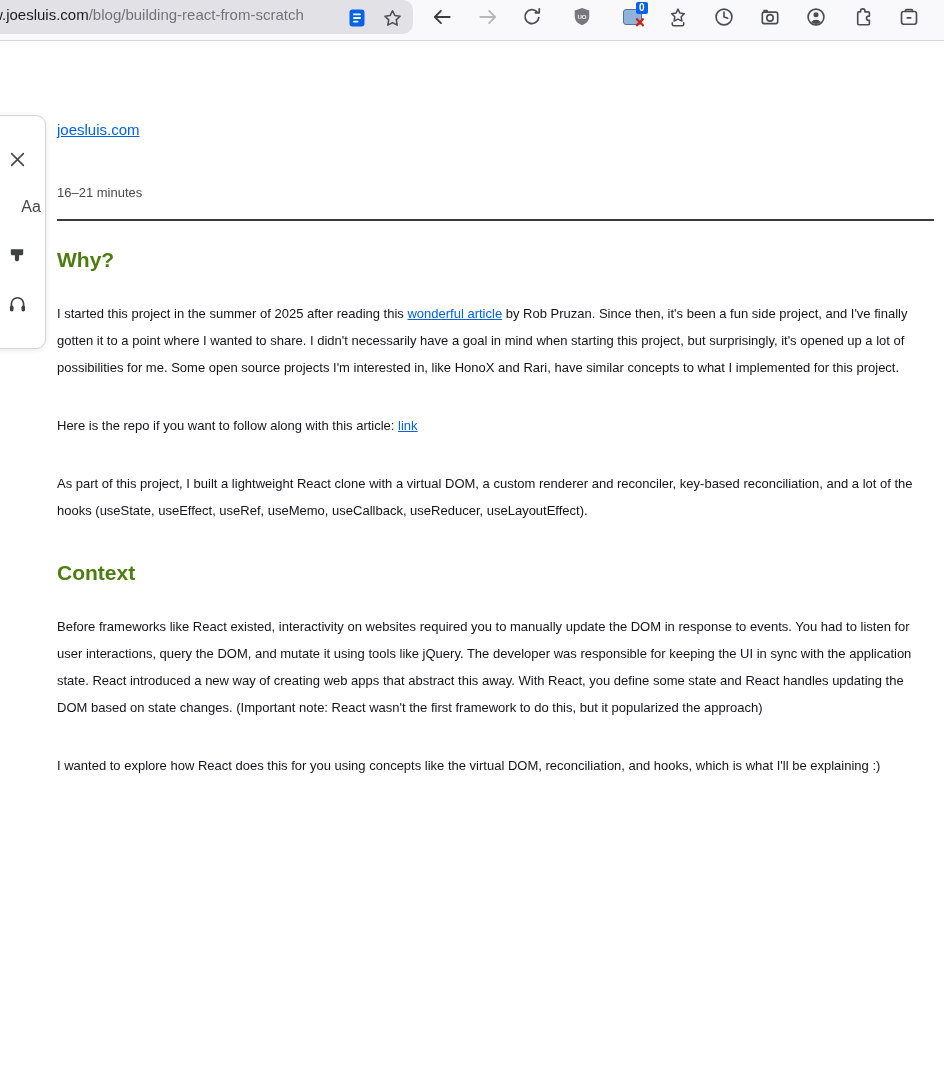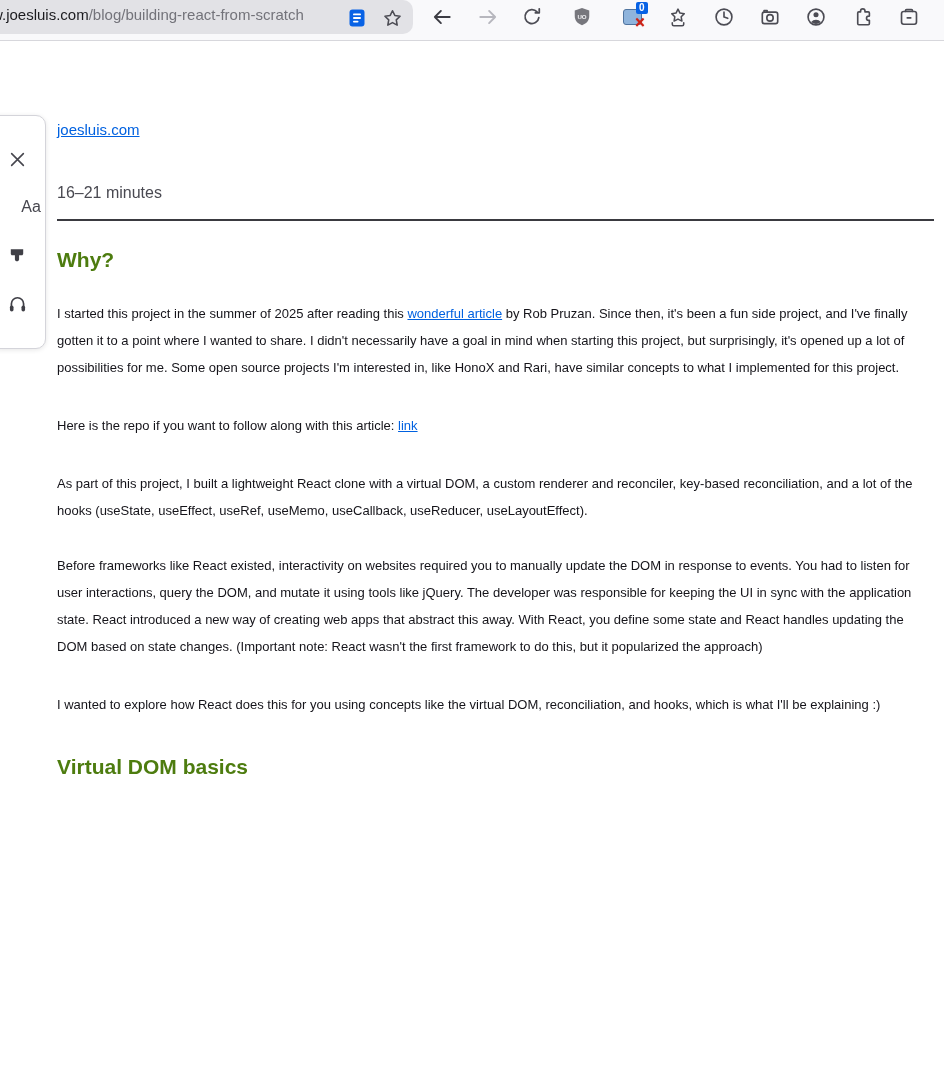--- a/index.html
+++ b/index.html
@@ -89,21 +89,21 @@
     cursor: pointer;
   }
   .article h1 {
     margin: 44px 0 0;
     font-size: 29px; line-height: 34px;
     font-weight: 700; color: #15141a;
     letter-spacing: 0.2px;
   }
   .meta {
     margin-top: 46px;
-    font-size: 16px; line-height: 15px;
+    font-size: 13px; line-height: 15px;
     color: #494951;
   }
   .article hr {
     border: none;
     border-top: 2px solid #3a3a40;
     margin: 19px 0 0;
   }
   .article h2 {
     margin: 36px 0 0;
     font-size: 21px; line-height: 25px;
@@ -244,19 +244,19 @@
   <hr>
 
   <h2 class="first">Why?</h2>
 
   <p class="after-heading"><span>I started this project in the summer of 2025 after reading this </span><a class="inline-link">wonderful article</a><span> by Rob Pruzan. Since then, it's been a fun side project, and I've finally gotten it to a point where I wanted to share. I didn't necessarily have a goal in mind when starting this project, but surprisingly, it's opened up a lot of possibilities for me. Some open source projects I'm interested in, like HonoX and Rari, have similar concepts to what I implemented for this project.</span></p>
 
   <p><span>Here is the repo if you want to follow along with this article: </span><a class="inline-link">link</a></p>
 
   <p>As part of this project, I built a lightweight React clone with a virtual DOM, a custom renderer and reconciler, key-based reconciliation, and a lot of the hooks (useState, useEffect, useRef, useMemo, useCallback, useReducer, useLayoutEffect).</p>
 
+  <h2>Context</h2>
 
   <p class="after-heading">Before frameworks like React existed, interactivity on websites required you to manually update the DOM in response to events. You had to listen for user interactions, query the DOM, and mutate it using tools like jQuery. The developer was responsible for keeping the UI in sync with the application state. React introduced a new way of creating web apps that abstract this away. With React, you define some state and React handles updating the DOM based on state changes. (Important note: React wasn't the first framework to do this, but it popularized the approach)</p>
 
   <p>I wanted to explore how React does this for you using concepts like the virtual DOM, reconciliation, and hooks, which is what I'll be explaining :)</p>
 
-  <h2>Virtual DOM basics</h2>
 </div>
 
 </body></html>

